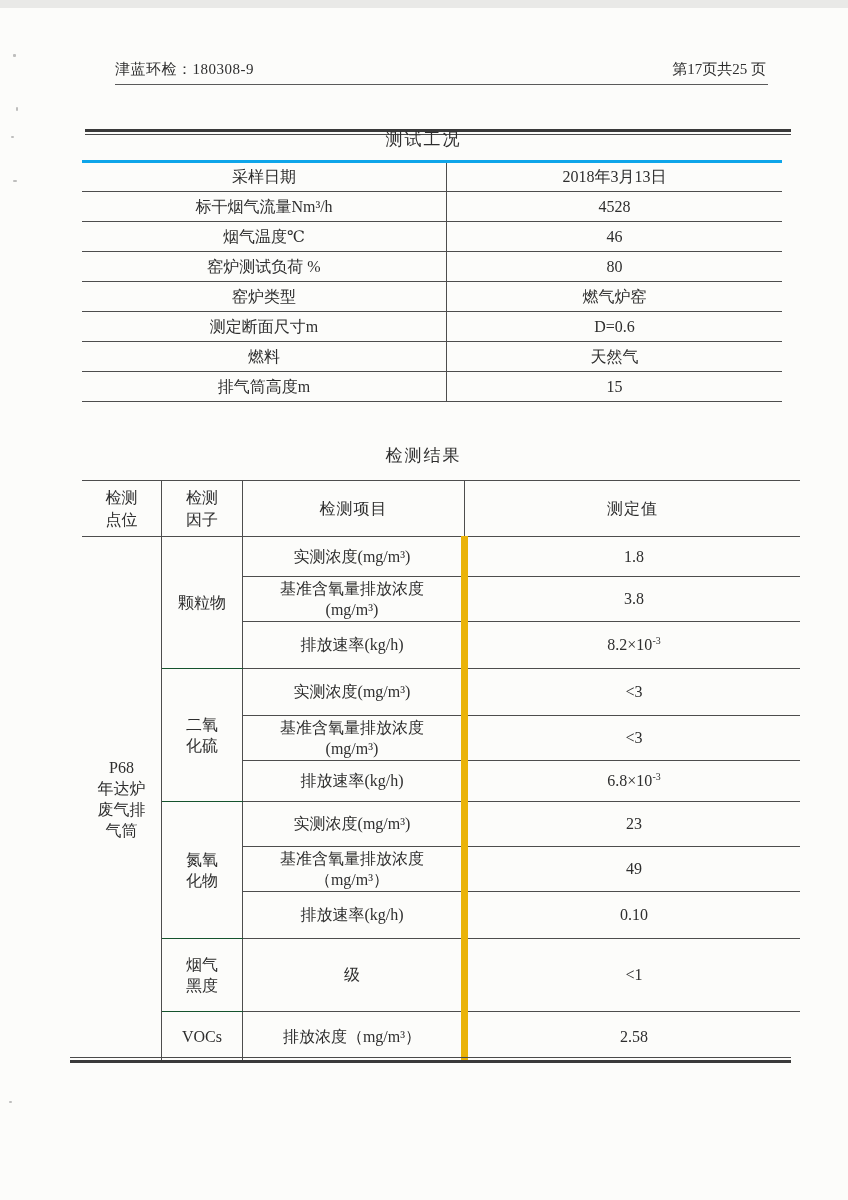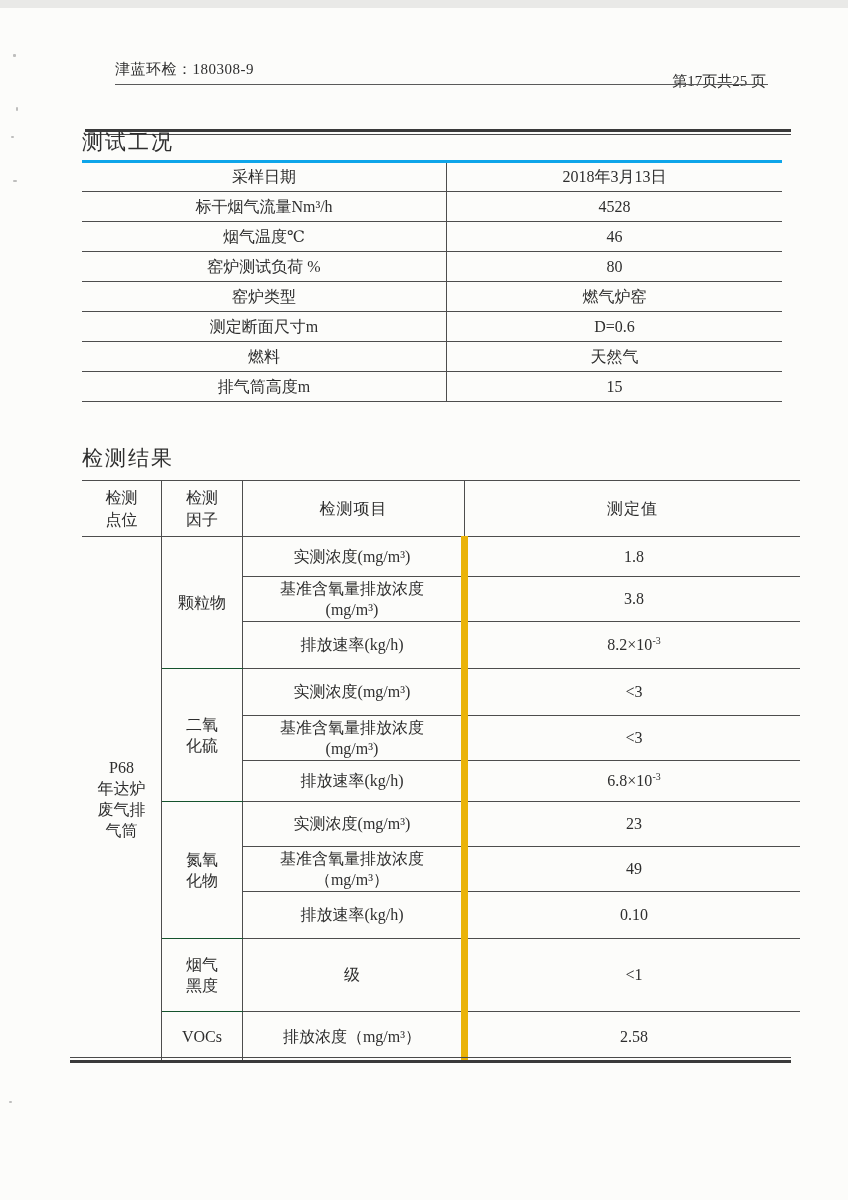--- a/index.html
+++ b/index.html
@@ -6,30 +6,30 @@
   .page {
     position:relative; width:848px; height:1200px; margin:8px auto;
     background:#fcfcfa; overflow:hidden;
     font-family:"Liberation Serif","DejaVu Serif",serif;
     color:#2e2e2e;
   }
   .abs { position:absolute; }
 
   
   .hdr-left  { left:115px; top:52px; font-size:15px; letter-spacing:.5px; }
-  .hdr-right { right:82px; top:64px; font-size:15px; }
+  .hdr-right { right:82px; top:52px; font-size:15px; }
   .hdr-underline { left:115px; right:80px; top:76px; border-top:1.5px solid #5a5a5a; height:0; }
 
   
   .rule-top { left:85px; right:57px; top:121px; height:2px;
               border-top:3px solid #3a3a3a; border-bottom:1px solid #4a4a4a; }
   .rule-bottom { left:70px; right:57px; top:1049px; height:2px;
               border-top:1px solid #4a4a4a; border-bottom:3px solid #3a3a3a; }
 
-  .sec-title { left:82px; width:683px; text-align:left; font-size:21px; letter-spacing:2px; }
+  .sec-title { left:82px; width:683px; text-align:center; font-size:17px; letter-spacing:2px; }
   .title-1 { top:120px; }
   .title-2 { top:436px; }
 
   table { border-collapse:collapse; table-layout:fixed; }
   td, th { padding:0 4px; text-align:center; vertical-align:middle;
            font-weight:normal; font-size:16px; white-space:pre-line; line-height:1.32; }
 
   
   .t-cond { left:82px; top:152px; width:683px; }
   .t-cond tr { height:30px; }

